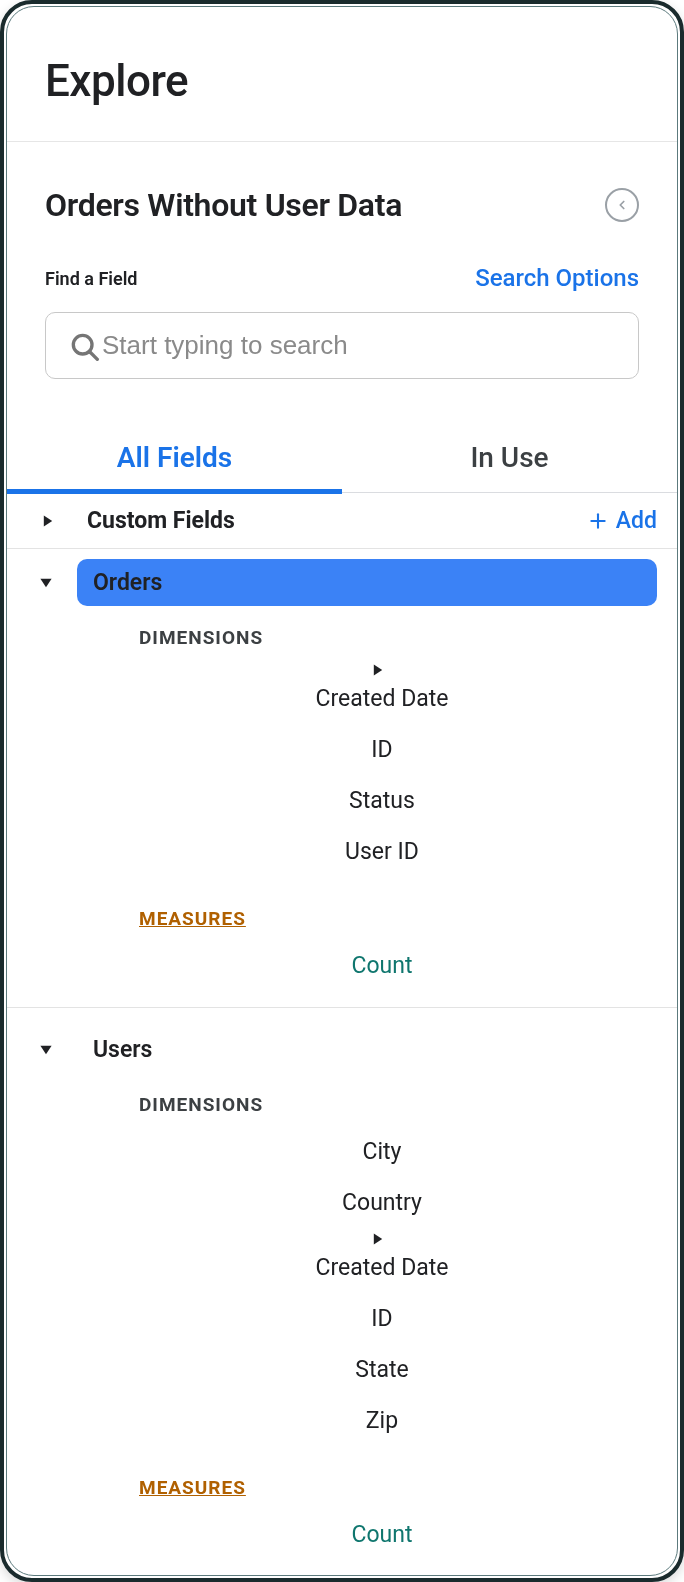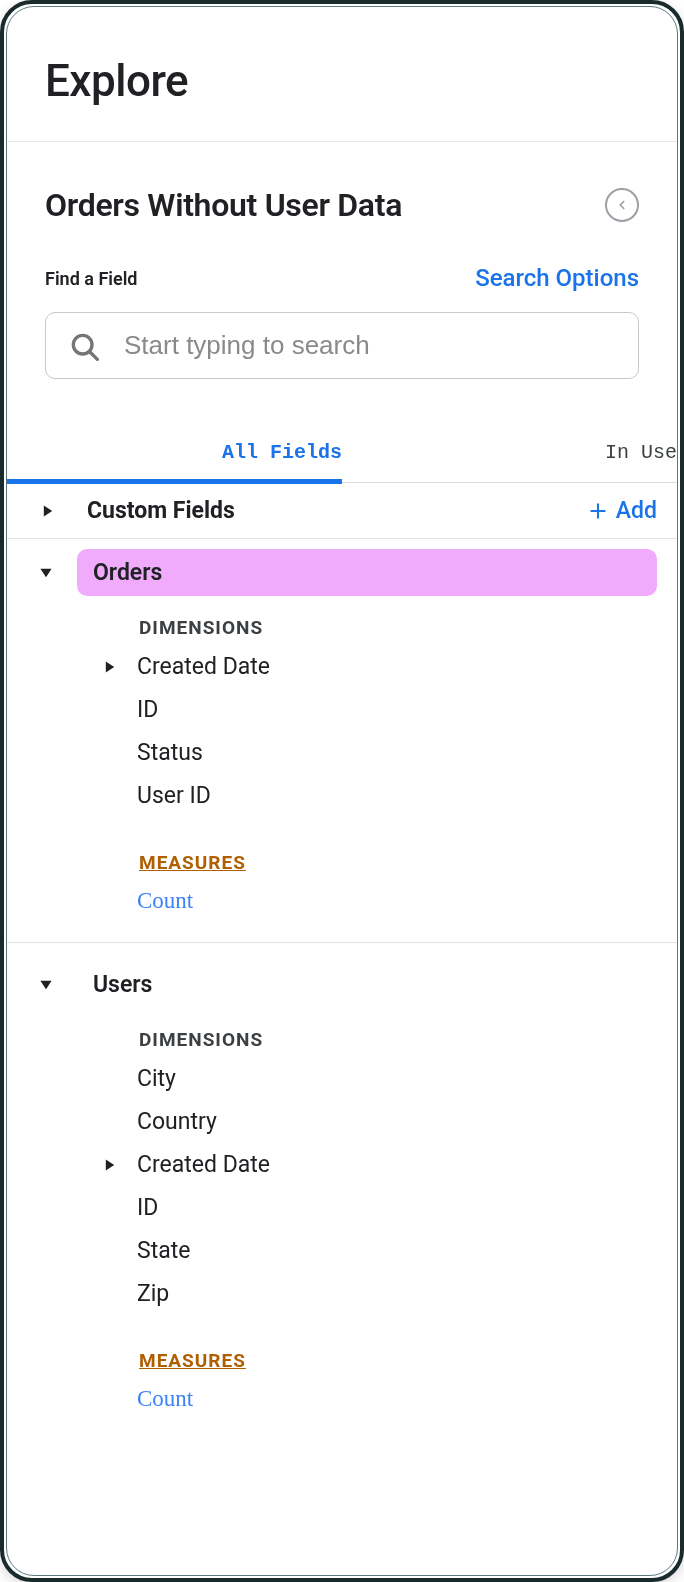--- a/index.html
+++ b/index.html
@@ -77,46 +77,44 @@
     font-size: 24px;
     font-weight: 500;
     color: #1a73e8;
   }
   .search-box {
     display: flex;
     align-items: center;
     border: 1.5px solid #c8c8c8;
     border-radius: 10px;
     padding: 16px 22px;
-    gap: 22px;
   }
   .search-icon { color: #757575; }
   .search-input {
     border: none;
     outline: none;
     font-size: 26px;
     color: #6b6b6b;
     flex: 1;
     background: transparent;
   }
   .search-input::placeholder { color: #8a8a8a; }
   .tabs {
     display: flex;
     margin-top: 62px;
     border-bottom: 1.5px solid #dadce0;
   }
   .tab {
     flex: 1;
-    text-align: right;
+    text-align: center;
     padding: 0 0 18px 0;
-    font-size: 20px;
+    font-size: 28px;
     font-weight: 500;
     color: #3c4043;
     position: relative;
-    font-family: Liberation Mono, monospace;
   }
   .tab.active {
     color: #1a73e8;
     font-weight: 600;
   }
   .tab.active::after {
     content: "";
     position: absolute;
     left: 0; right: 0; bottom: -1.5px;
     height: 5px;
@@ -152,21 +150,21 @@
     font-size: 23px;
   }
 
   .group-row {
     display: flex;
     align-items: center;
     padding: 10px 20px 10px 32px;
     gap: 8px;
   }
   .group-pill {
-    background: #f0abfc;
+    background: #3b82f6;
     border-radius: 10px;
     padding: 10px 16px;
     flex: 1;
     font-size: 23px;
     font-weight: 600;
     color: #202124;
     margin-left: 16px;
   }
   .group-plain {
     padding: 10px 16px;
@@ -186,29 +184,30 @@
   }
   .subhead.measures { color: #b06000; text-decoration: underline; }
 
   .field-row {
     display: flex;
     align-items: center;
     padding: 8px 20px 8px 92px;
     font-size: 23px;
     color: #202124;
     gap: 8px;
+    flex-direction: column;
   }
   .field-row .caret-slot {
     width: 22px;
     display: flex;
     justify-content: center;
     color: #202124;
   }
   .field-label { margin-left: 8px; }
-  .field-row.measure .field-label { color: #3b82f6; font-family: Liberation Serif, serif; }
+  .field-row.measure .field-label { color: #0f766e; }
 
   .group-divider {
     border-top: 1px solid #e3e3e3;
     margin-top: 20px;
     padding-top: 8px;
   }
 
   svg { display: block; }
 </style>
 </head>

